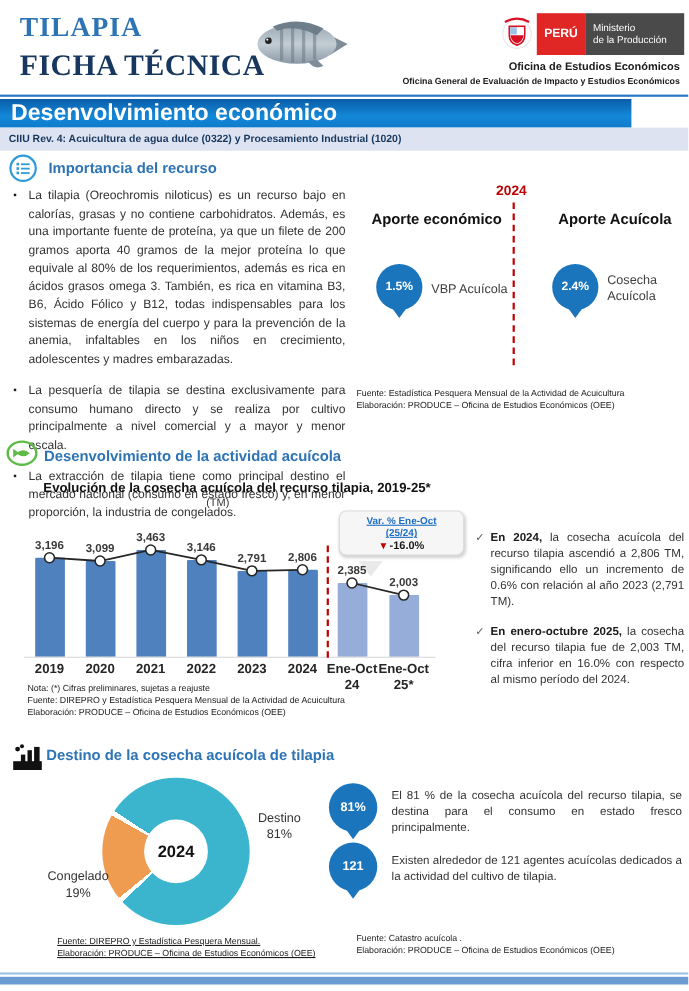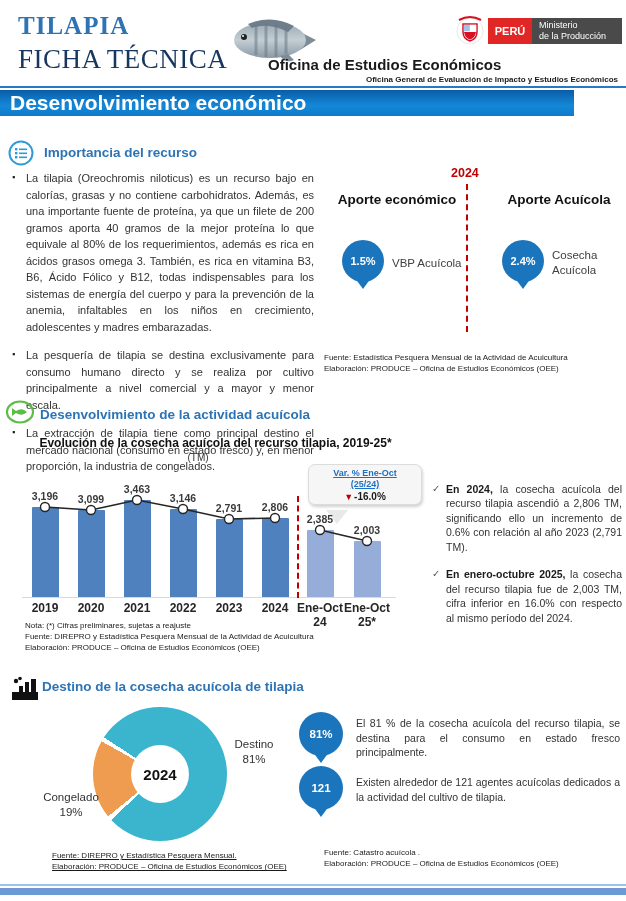--- a/index.html
+++ b/index.html
@@ -3,25 +3,25 @@
 <meta charset="utf-8">
 <style>
   * { margin:0; padding:0; box-sizing:border-box; }
   html,body { background:#fff; }
   body { font-family:"Liberation Sans", sans-serif; color:#262626; }
   .page { position:relative; width:626px; height:901px; background:#fff; overflow:hidden; }
   .abs { position:absolute; }
 
   
   .title-main { font-family:"Liberation Serif", serif; font-weight:bold; color:#2E74B5; font-size:25px; letter-spacing:1px; }
-  .title-sub  { font-family:"Liberation Serif", serif; font-weight:normal; color:#17375E; font-size:27px; letter-spacing:0.5px; }
-  .logo-row { display:flex; align-items:stretch; height:26px; }
+  .title-sub  { font-family:"Liberation Serif", serif; font-weight:bold; color:#17375E; font-size:27px; letter-spacing:0.5px; }
+  .logo-row { display:flex; align-items:stretch; height:38px; }
   .logo-peru { background:#E02726; color:#fff; font-weight:bold; font-size:11px; display:flex; align-items:center; justify-content:center; width:44px; }
   .logo-min  { background:#4A4A4A; color:#fff; font-size:9px; line-height:1.2; display:flex; flex-direction:column; justify-content:center; padding:0 7px; width:90px; }
-  .org1 { font-weight:bold; font-size:15px; color:#1a1a1a; }
+  .org1 { font-weight:bold; font-size:10px; text-align:right; color:#1a1a1a; }
   .org2 { font-size:8px; text-align:right; color:#1a1a1a; margin-top:2px;font-weight:bold; }
   .hdr-line { top:86px; left:0; width:626px; height:2px; background:#2878C8; }
   .banner { top:90px; left:0; width:574px; height:26px; background:linear-gradient(180deg,#0A5CA8 0%,#1488D8 60%,#0F7ACB 100%); color:#fff; font-weight:bold; font-size:21px; line-height:26px; padding-left:10px; }
   .ciiu { top:116px; left:0; width:626px; height:21px; background:#DDE3F1; color:#17375E; font-weight:bold; font-size:9.5px; line-height:21px; padding-left:8px; }
 
   
   .sec-h { color:#2E74B5; font-weight:bold; font-size:13.5px; }
 
   
   .bullets { left:12px; top:170px; width:302px; }
@@ -126,20 +126,21 @@
       </div>
     </div>
   </div>
   <div class="abs" style="right:8px; top:56px; width:350px;">
     <div class="org1">Oficina de Estudios Económicos</div>
     <div class="org2">Oficina General de Evaluación de Impacto y Estudios Económicos</div>
   </div>
 
   <div class="abs hdr-line"></div>
   <div class="abs banner">Desenvolvimiento económico</div>
+  <div class="abs ciiu">CIIU Rev. 4: Acuicultura de agua dulce (0322) y Procesamiento Industrial (1020)</div>
 
   <svg class="abs" style="left:8px; top:140px;" width="26" height="26" viewBox="0 0 26 26">
     <circle cx="13" cy="13" r="11.5" fill="none" stroke="#2E9BD6" stroke-width="2"></circle>
     <g fill="#2E9BD6">
       <rect x="7" y="8" width="2.4" height="2.4"></rect>
         <rect x="11" y="8.5" width="8" height="1.6"></rect>
       <rect x="7" y="12" width="2.4" height="2.4"></rect>
         <rect x="11" y="12.5" width="8" height="1.6"></rect>
       <rect x="7" y="16" width="2.4" height="2.4"></rect>
         <rect x="11" y="16.5" width="8" height="1.6"></rect>

